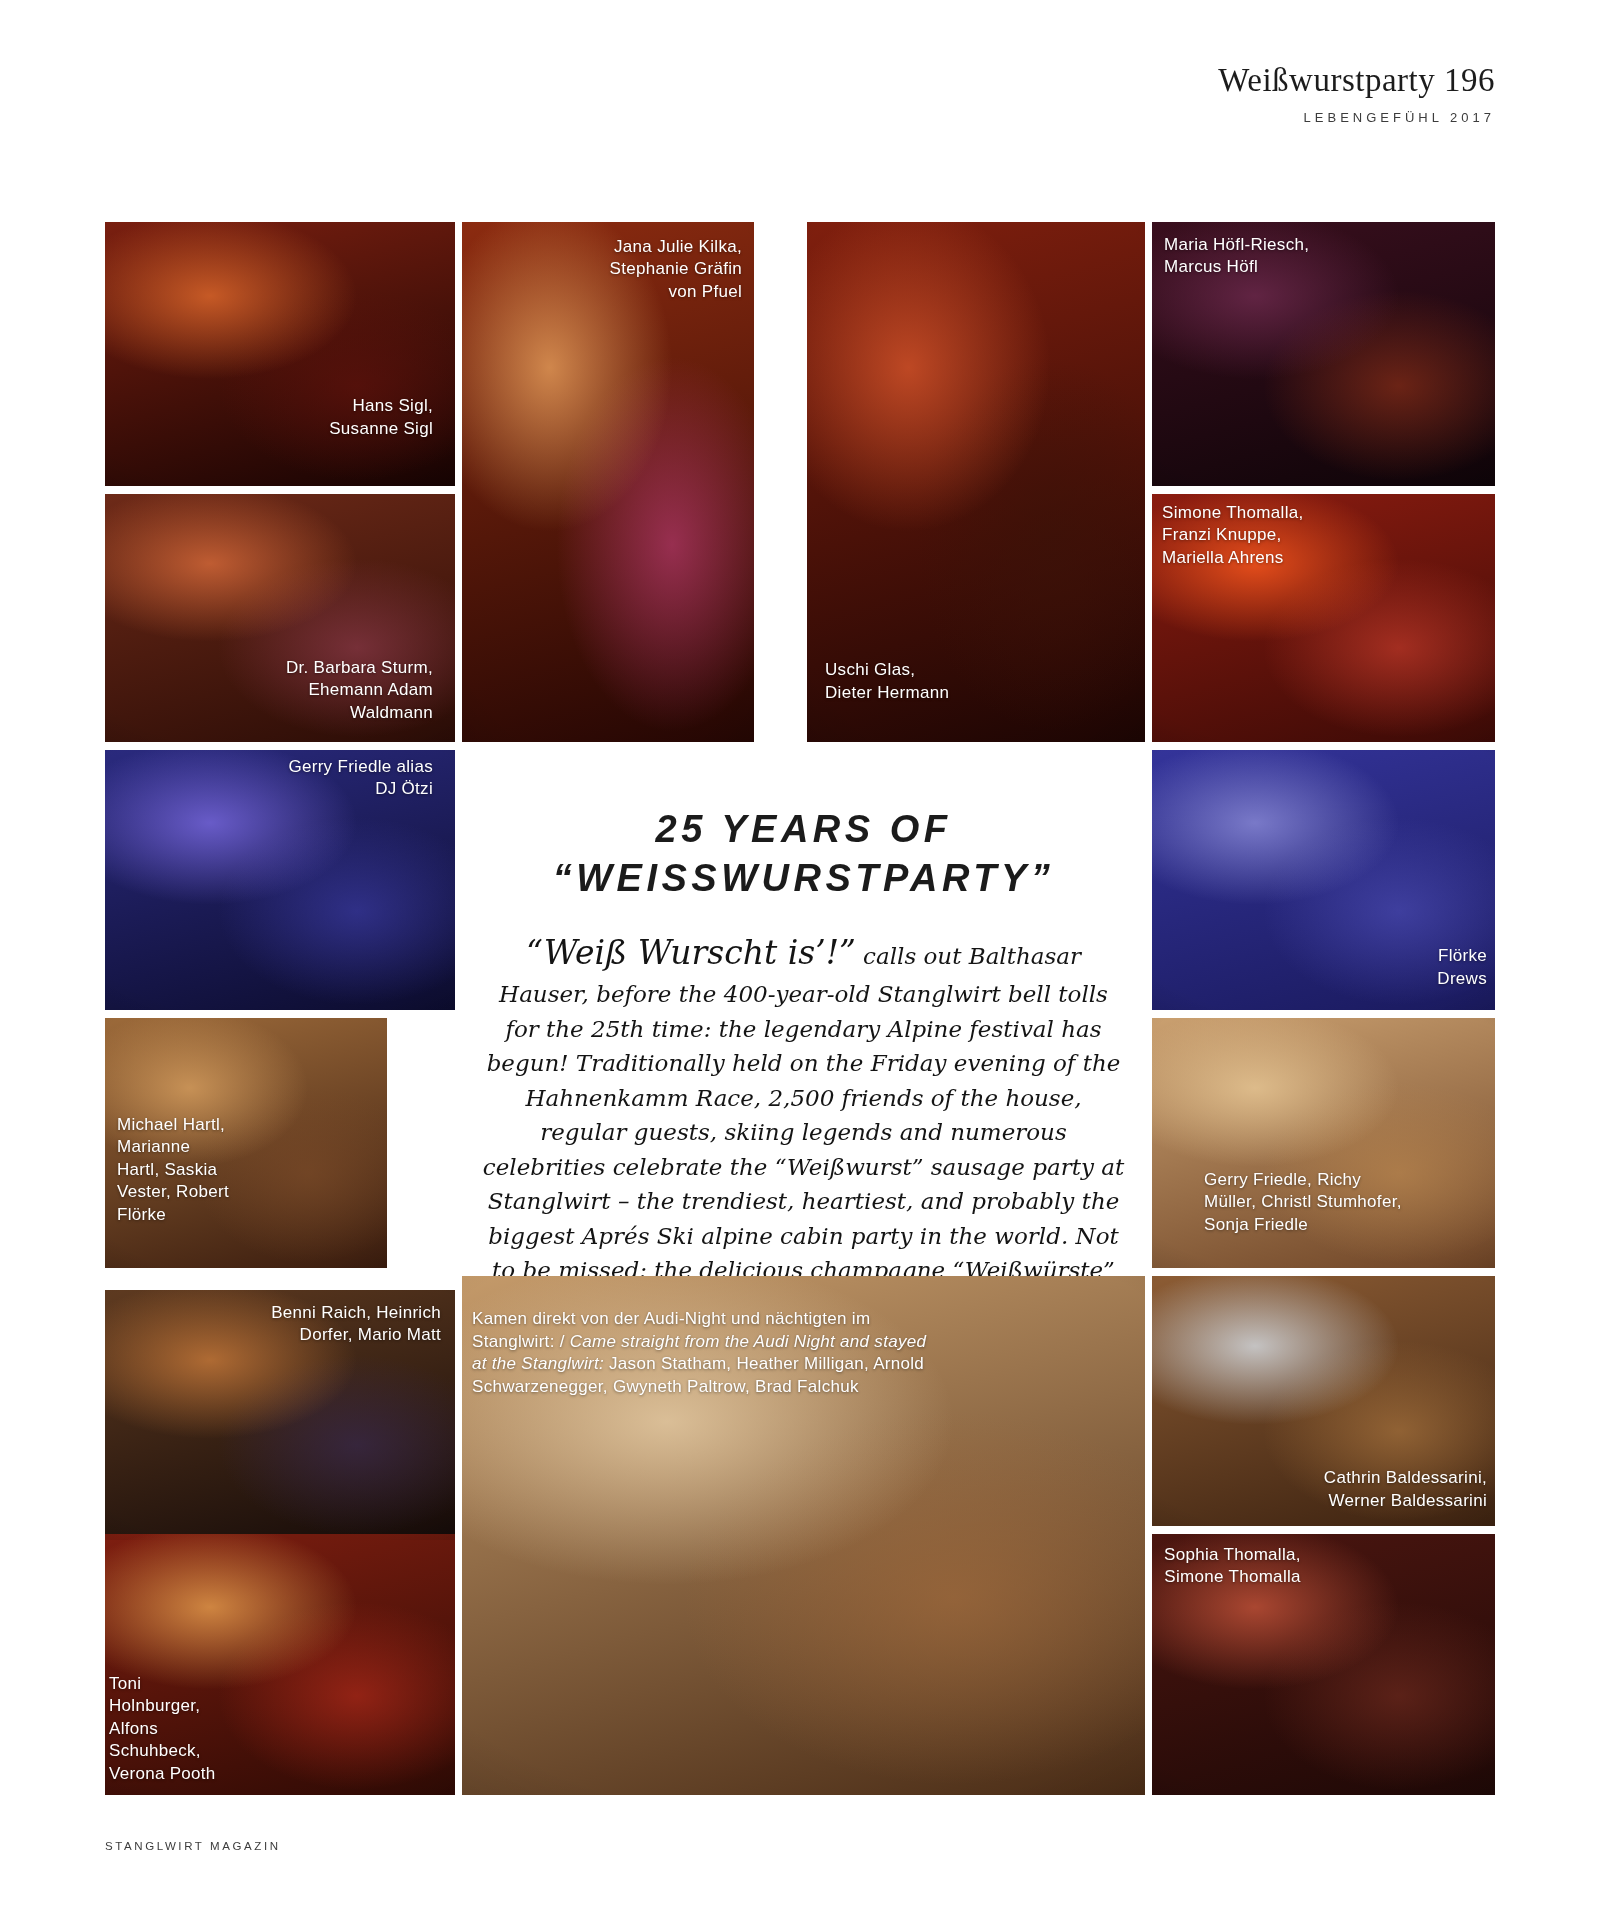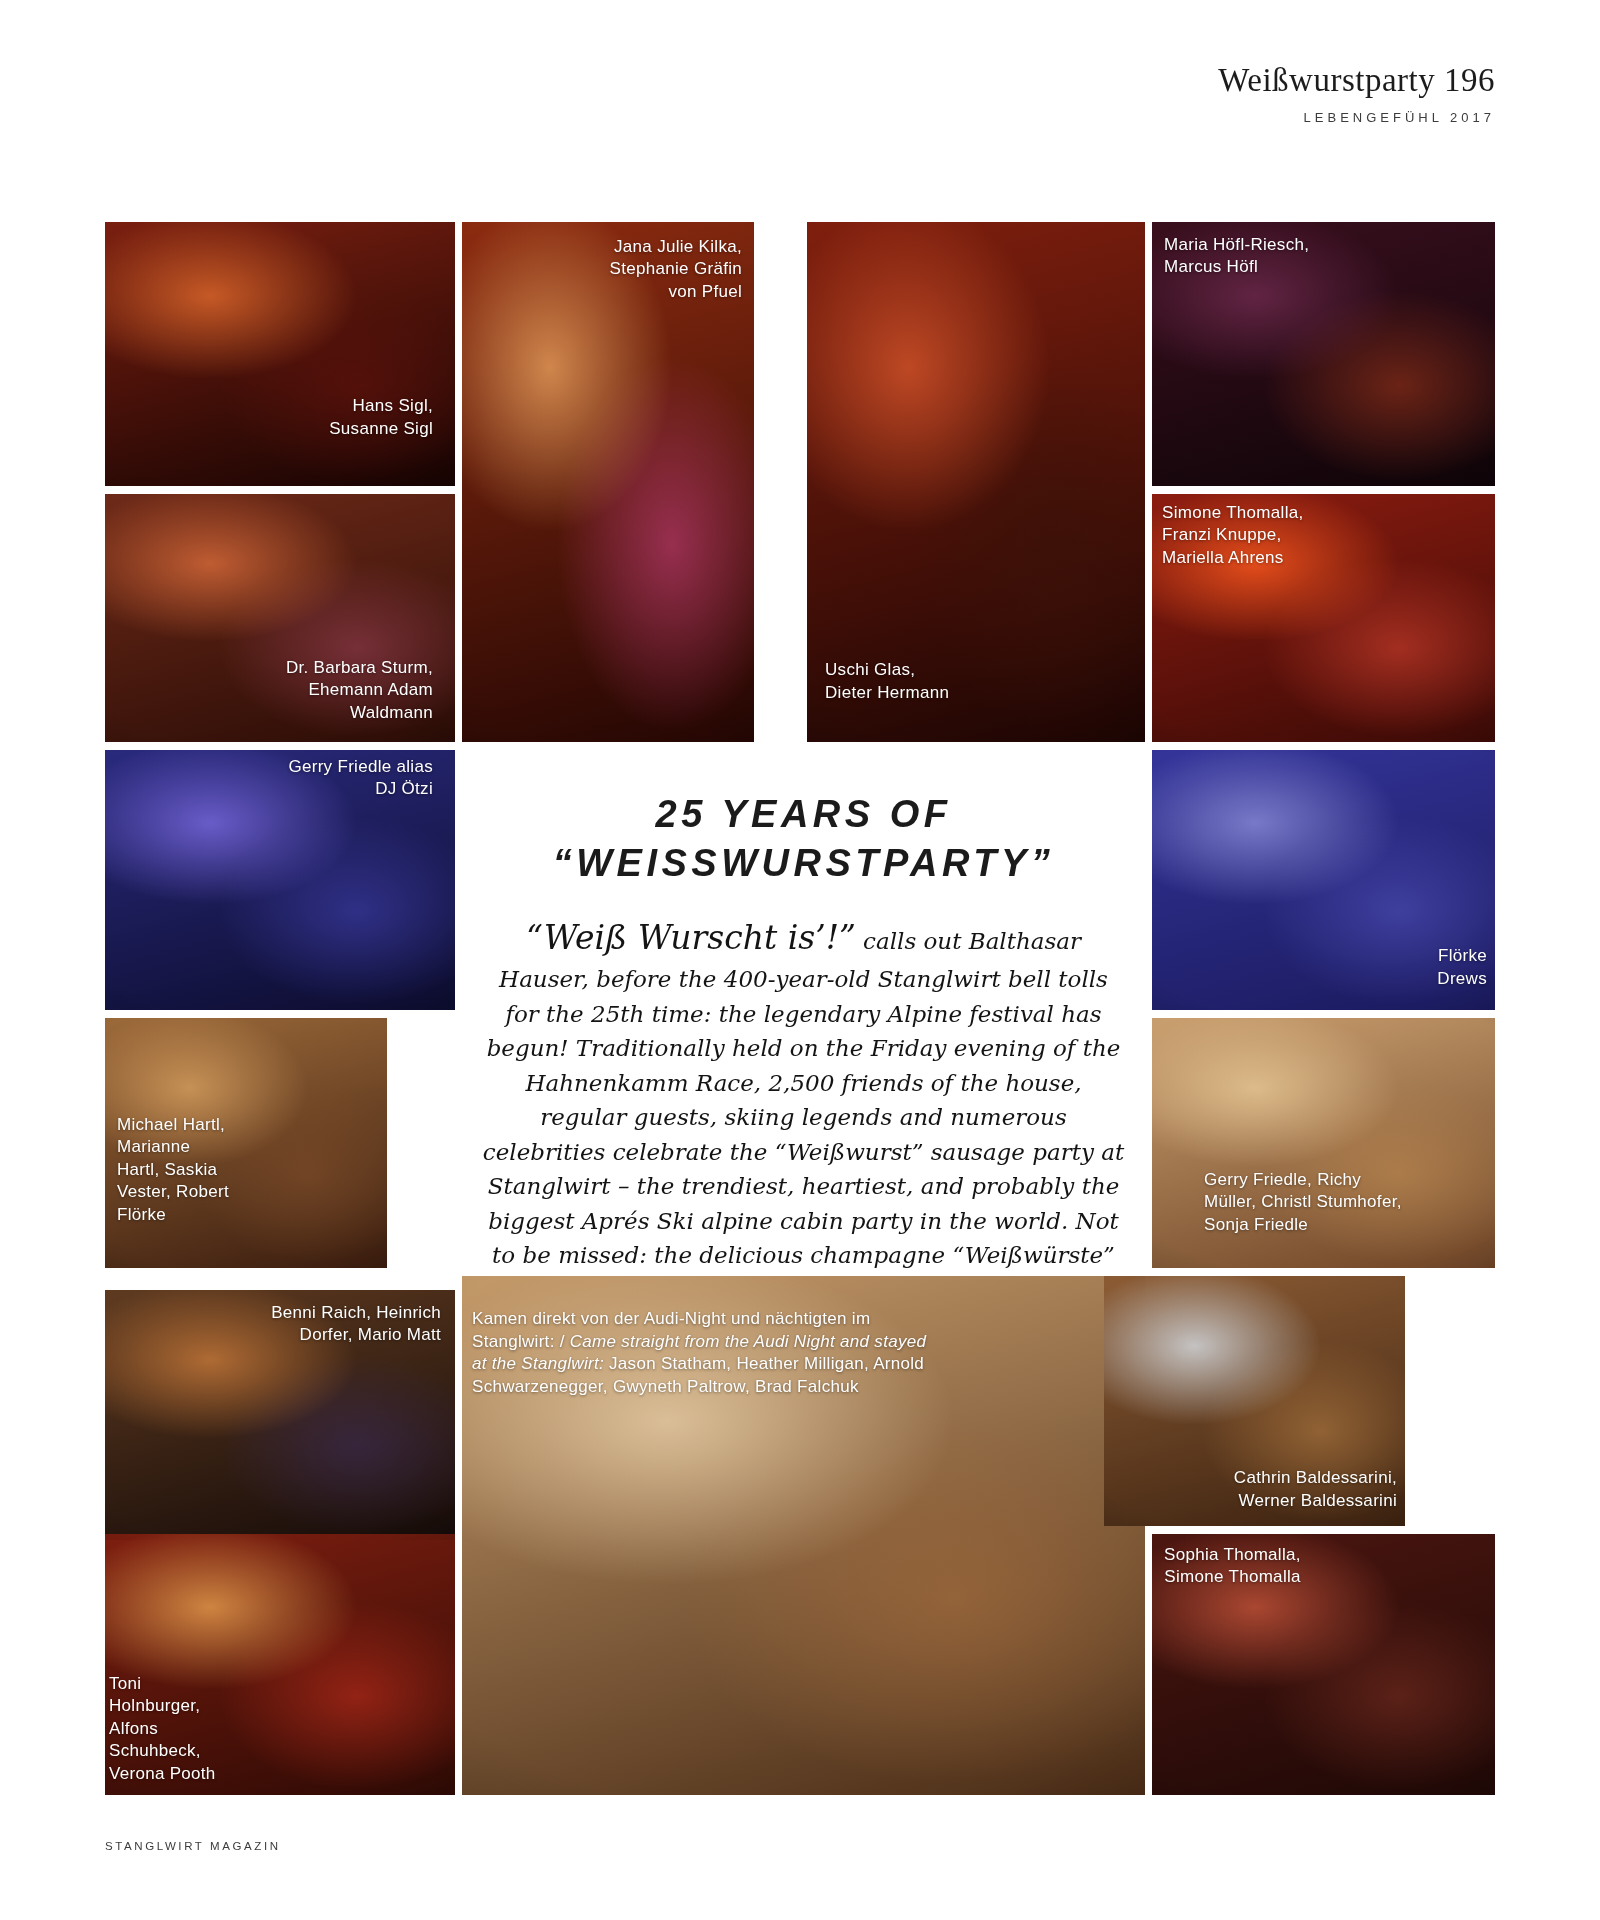--- a/index.html
+++ b/index.html
@@ -43,21 +43,21 @@
   .ph-c { left:807px;  top:222px;  width:338px; height:520px; }
   .ph-d { left:1152px; top:222px;  width:343px; height:264px; }
   .ph-e { left:105px;  top:494px;  width:350px; height:248px; }
   .ph-f { left:1152px; top:494px;  width:343px; height:248px; }
   .ph-g { left:105px;  top:750px;  width:350px; height:260px; }
   .ph-h { left:1152px; top:750px;  width:343px; height:260px; }
   .ph-i { left:105px;  top:1018px; width:282px; height:250px; }
   .ph-j { left:1152px; top:1018px; width:343px; height:250px; }
   .ph-k { left:105px;  top:1276px; width:350px; height:250px; }
   .ph-l { left:462px;  top:1276px; width:683px; height:519px; }
-  .ph-m { left:1104px; top:1276px; width:301px; height:250px; }
+  .ph-m { left:1152px; top:1276px; width:343px; height:250px; }
   .ph-n { left:105px;  top:1534px; width:350px; height:261px; }
   .ph-o { left:1152px; top:1534px; width:343px; height:261px; }
 
   .cap-a { right:22px; bottom:46px; }
   .cap-b { right:12px; top:14px; }
   .cap-c { left:18px;  bottom:38px; }
   .cap-d { left:12px;  top:12px; }
   .cap-e { right:22px; bottom:18px; }
   .cap-f { left:10px;  top:8px; }
   .cap-g { right:22px; top:6px; }
@@ -66,21 +66,21 @@
   .cap-j { left:52px;  bottom:32px; }
   .cap-k { right:14px; top:12px; }
   .cap-l { left:10px;  top:10px; width:462px; }
   .cap-m { right:8px;  bottom:14px; }
   .cap-n { left:4px;  bottom:10px; }
   .cap-o { left:12px;  top:10px;text-align:right; }
 
   
   .textblock { position:absolute; left:462px; top:750px; width:683px; height:519px; }
   .tb-title {
-    margin-top:40px; text-align:center;
+    margin-top:55px; text-align:center;
     font-weight:bold; font-style:italic;
     font-size:38px; letter-spacing:4.5px; line-height:1.3; color:#1b1b1b;
   }
   .tb-body {
     margin:24px auto 0; width:648px; text-align:center;
     font-family:"DejaVu Serif", serif; font-style:italic;
     font-size:23px; line-height:1.5; color:#141414;
   }
   .tb-lead { font-size:33px; }
   .tb-body sup { font-size:0.58em; vertical-align:super; line-height:0; }

